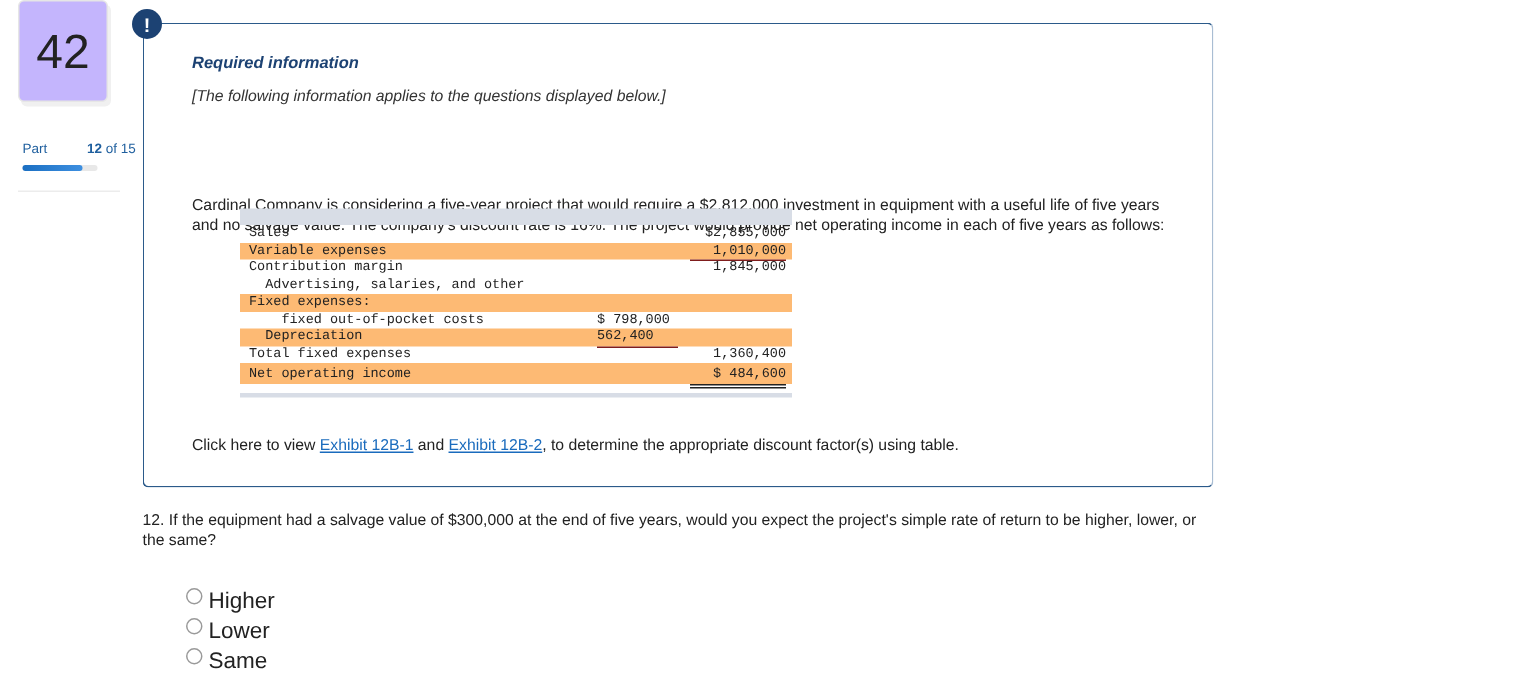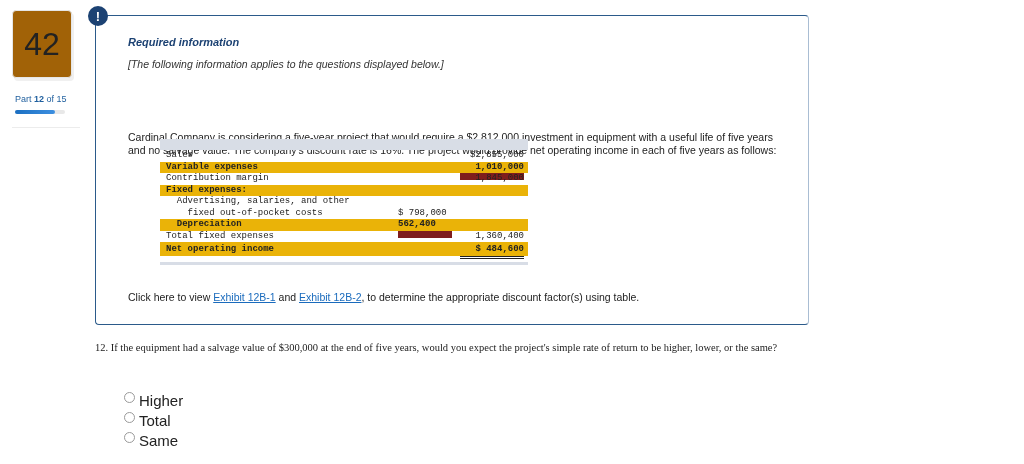--- a/index.html
+++ b/index.html
@@ -1,29 +1,29 @@
 <!DOCTYPE html>
 <html><head>
   <meta charset="utf-8">
   <style>
     * { box-sizing: border-box; margin: 0; padding: 0; }
     html, body { width: 1024px; height: 464px; background: #ffffff; overflow: hidden; }
     body { position: relative; font-family: "Liberation Sans", "DejaVu Sans", sans-serif; color: #222; }
 
     .qnum-card {
-      position: absolute; left: 12px; top: 10px; width: 60px; height: 68px;
-      border: 1px solid #e6e6e6; border-radius: 4px; background: #a16207;
+      position: absolute; left: 12px; top: 0; width: 60px; height: 68px;
+      border: 1px solid #e6e6e6; border-radius: 4px; background: #c4b5fd;
       box-shadow: 2px 3px 0 #f0f0f0;
       display: flex; align-items: center; justify-content: center;
       font-size: 32px; color: #222; letter-spacing: 0px;
     }
     .part-label {
       position: absolute; left: 15px; top: 94px; font-size: 9px; color: #1f5f9e;
     }
-    .part-label b { font-weight: bold; }
+    .part-label b { font-weight: bold; margin-left: 24px; }
     .progress-track {
       position: absolute; left: 15px; top: 110px; width: 50px; height: 4px;
       background: #e8e8e8; border-radius: 2px;
     }
     .progress-fill {
       position: absolute; left: 0; top: 0; height: 4px; width: 40px; border-radius: 2px;
       background: linear-gradient(90deg, #1b6fc2, #3d8fe0);
     }
     .side-divider {
       position: absolute; left: 12px; top: 127px; width: 68px; height: 1px; background: #ececec;
@@ -48,35 +48,35 @@
       position: absolute; left: 128px; top: 85px; width: 660px; font-size: 10.5px; line-height: 13px; color: #222; margin-top: 46px;
     }
 
     .fin-table {
       position: absolute; left: 132px; top: 139px; width: 368px;
       font-family: "Liberation Mono", "DejaVu Sans Mono", monospace; font-size: 9px; color: #222; margin-left: 28px;
     }
     .fin-table .band-top { height: 11px; background: #d8dde6; }
     .fin-table .band-bottom { height: 3px; background: #d8dde6; margin-top: 6px; }
     .fin-row { position: relative; height: 11.5px; line-height: 11.5px; }
-    .fin-row.shaded { background: #eab308; font-weight: bold; }
+    .fin-row.shaded { background: #fdba74; }
     .fin-row .lbl { position: absolute; left: 6px; white-space: pre; }
     .fin-row .c1 { position: absolute; right: 76px; width: 54px; text-align: left; }
     .fin-row .c2 { position: absolute; right: 4px; width: 64px; text-align: right; }
-    .ul { border-bottom: 7px solid #7f1d1d; }
+    .ul { border-bottom: 1px solid #7f1d1d; }
     .dul { border-bottom: 3px double #222; }
     .fin-row.tall { height: 14px; line-height: 14px; }
 
     .exhibit-line {
       position: absolute; left: 128px; top: 291px; font-size: 10.5px; color: #222;
     }
     .exhibit-line a { color: #1a6bbd; text-decoration: underline; }
 
     .question {
-      position: absolute; left: 95px; top: 341px; width: 710px; font-size: 10.5px; line-height: 13px; color: #222; font-family: Liberation Serif, serif;
+      position: absolute; left: 95px; top: 341px; width: 710px; font-size: 10.5px; line-height: 13px; color: #222;
     }
 
     .options { position: absolute; left: 124px; top: 392px; }
     .opt { display: flex; align-items: flex-start; height: 20px; font-size: 15px; color: #222; cursor: pointer; }
     .radio {
       width: 11px; height: 11px; border: 1px solid #9a9a9a; border-radius: 50%; margin-right: 4px; background: #fff;
     }
   </style>
 </head>
 <body>
@@ -103,25 +103,25 @@
     <span class="c2">$2,855,000</span>
   </div>
   <div class="fin-row shaded">
     <span class="lbl">Variable expenses</span>
     <span class="c2 ul">1,010,000</span>
   </div>
   <div class="fin-row">
     <span class="lbl">Contribution margin</span>
     <span class="c2">1,845,000</span>
   </div>
+  <div class="fin-row">
+    <span class="lbl">  Advertising, salaries, and other</span>
+  </div>
   <div class="fin-row shaded">
     <span class="lbl">Fixed expenses:</span>
-  </div>
-  <div class="fin-row">
-    <span class="lbl">  Advertising, salaries, and other</span>
   </div>
   <div class="fin-row">
     <span class="lbl">    fixed out-of-pocket costs</span>
     <span class="c1">$ 798,000</span>
   </div>
   <div class="fin-row shaded">
     <span class="lbl">  Depreciation</span>
     <span class="c1 ul">562,400</span>
   </div>
   <div class="fin-row">
@@ -139,19 +139,19 @@
 
 <div class="question">12. If the equipment had a salvage value of $300,000 at the end of five years, would you expect the project's simple rate of return to be higher, lower, or the same?</div>
 
 <div class="options">
   <label class="opt">
     <span class="radio"></span>
     <span>Higher</span>
   </label>
   <label class="opt">
     <span class="radio"></span>
-    <span>Total</span>
+    <span>Lower</span>
   </label>
   <label class="opt">
     <span class="radio"></span>
     <span>Same</span>
   </label>
 </div>
 
 </body></html>

